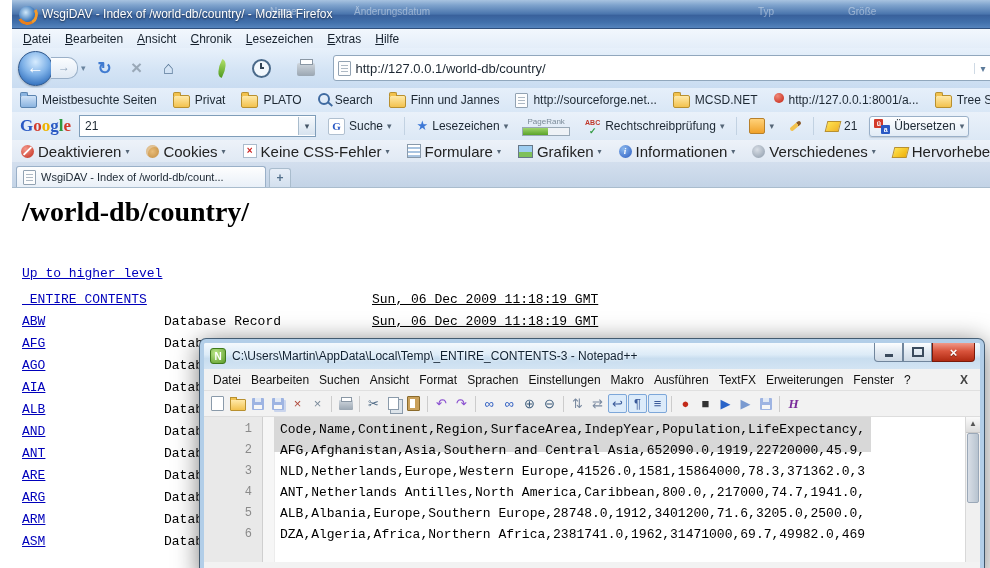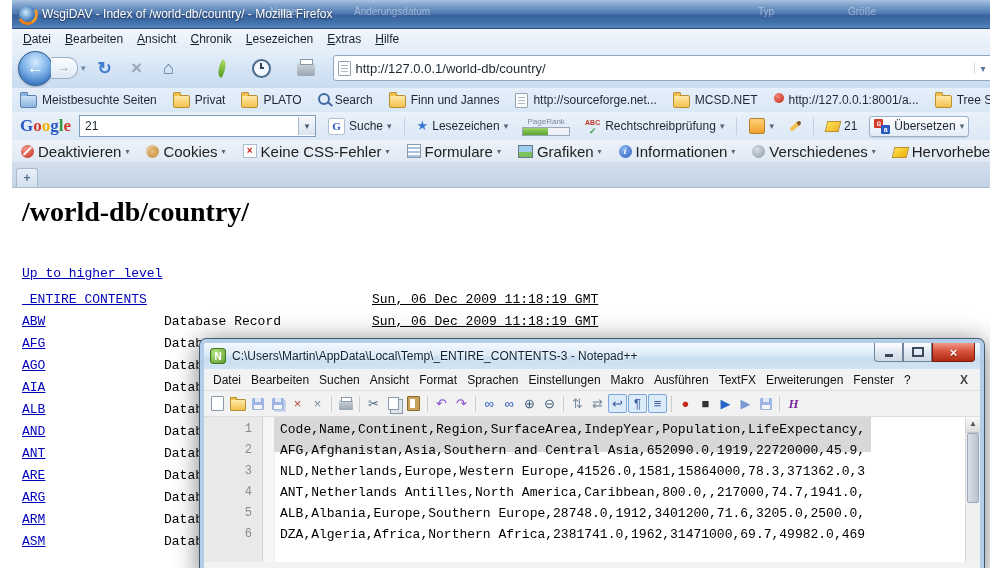--- a/index.html
+++ b/index.html
@@ -391,20 +391,24 @@
         <span>Extras</span>
         <span class="wd-caret"></span>
       </span>
       <span class="wd-item">
         <span class="i-page"></span>
         <span>Quelltext</span>
       </span>
     </div>
 
   <div class="ff-tabbar">
+    <span class="ff-tab">
+      <span class="pg"></span>
+      <span class="ff-tab-label">WsgiDAV - Index of /world-db/count...</span>
+    </span>
     <span class="ff-newtab">+</span>
   </div>
 
   <div class="content">
     <div class="page-h1">/world-db/country/</div>
     <a class="up-link">Up to higher level</a>
     <div id="listing">
         <div class="dir-row">
           <a class="dir-name">_ENTIRE_CONTENTS</a>
           <span class="dir-date">Sun, 06 Dec 2009 11:18:19 GMT</span>

